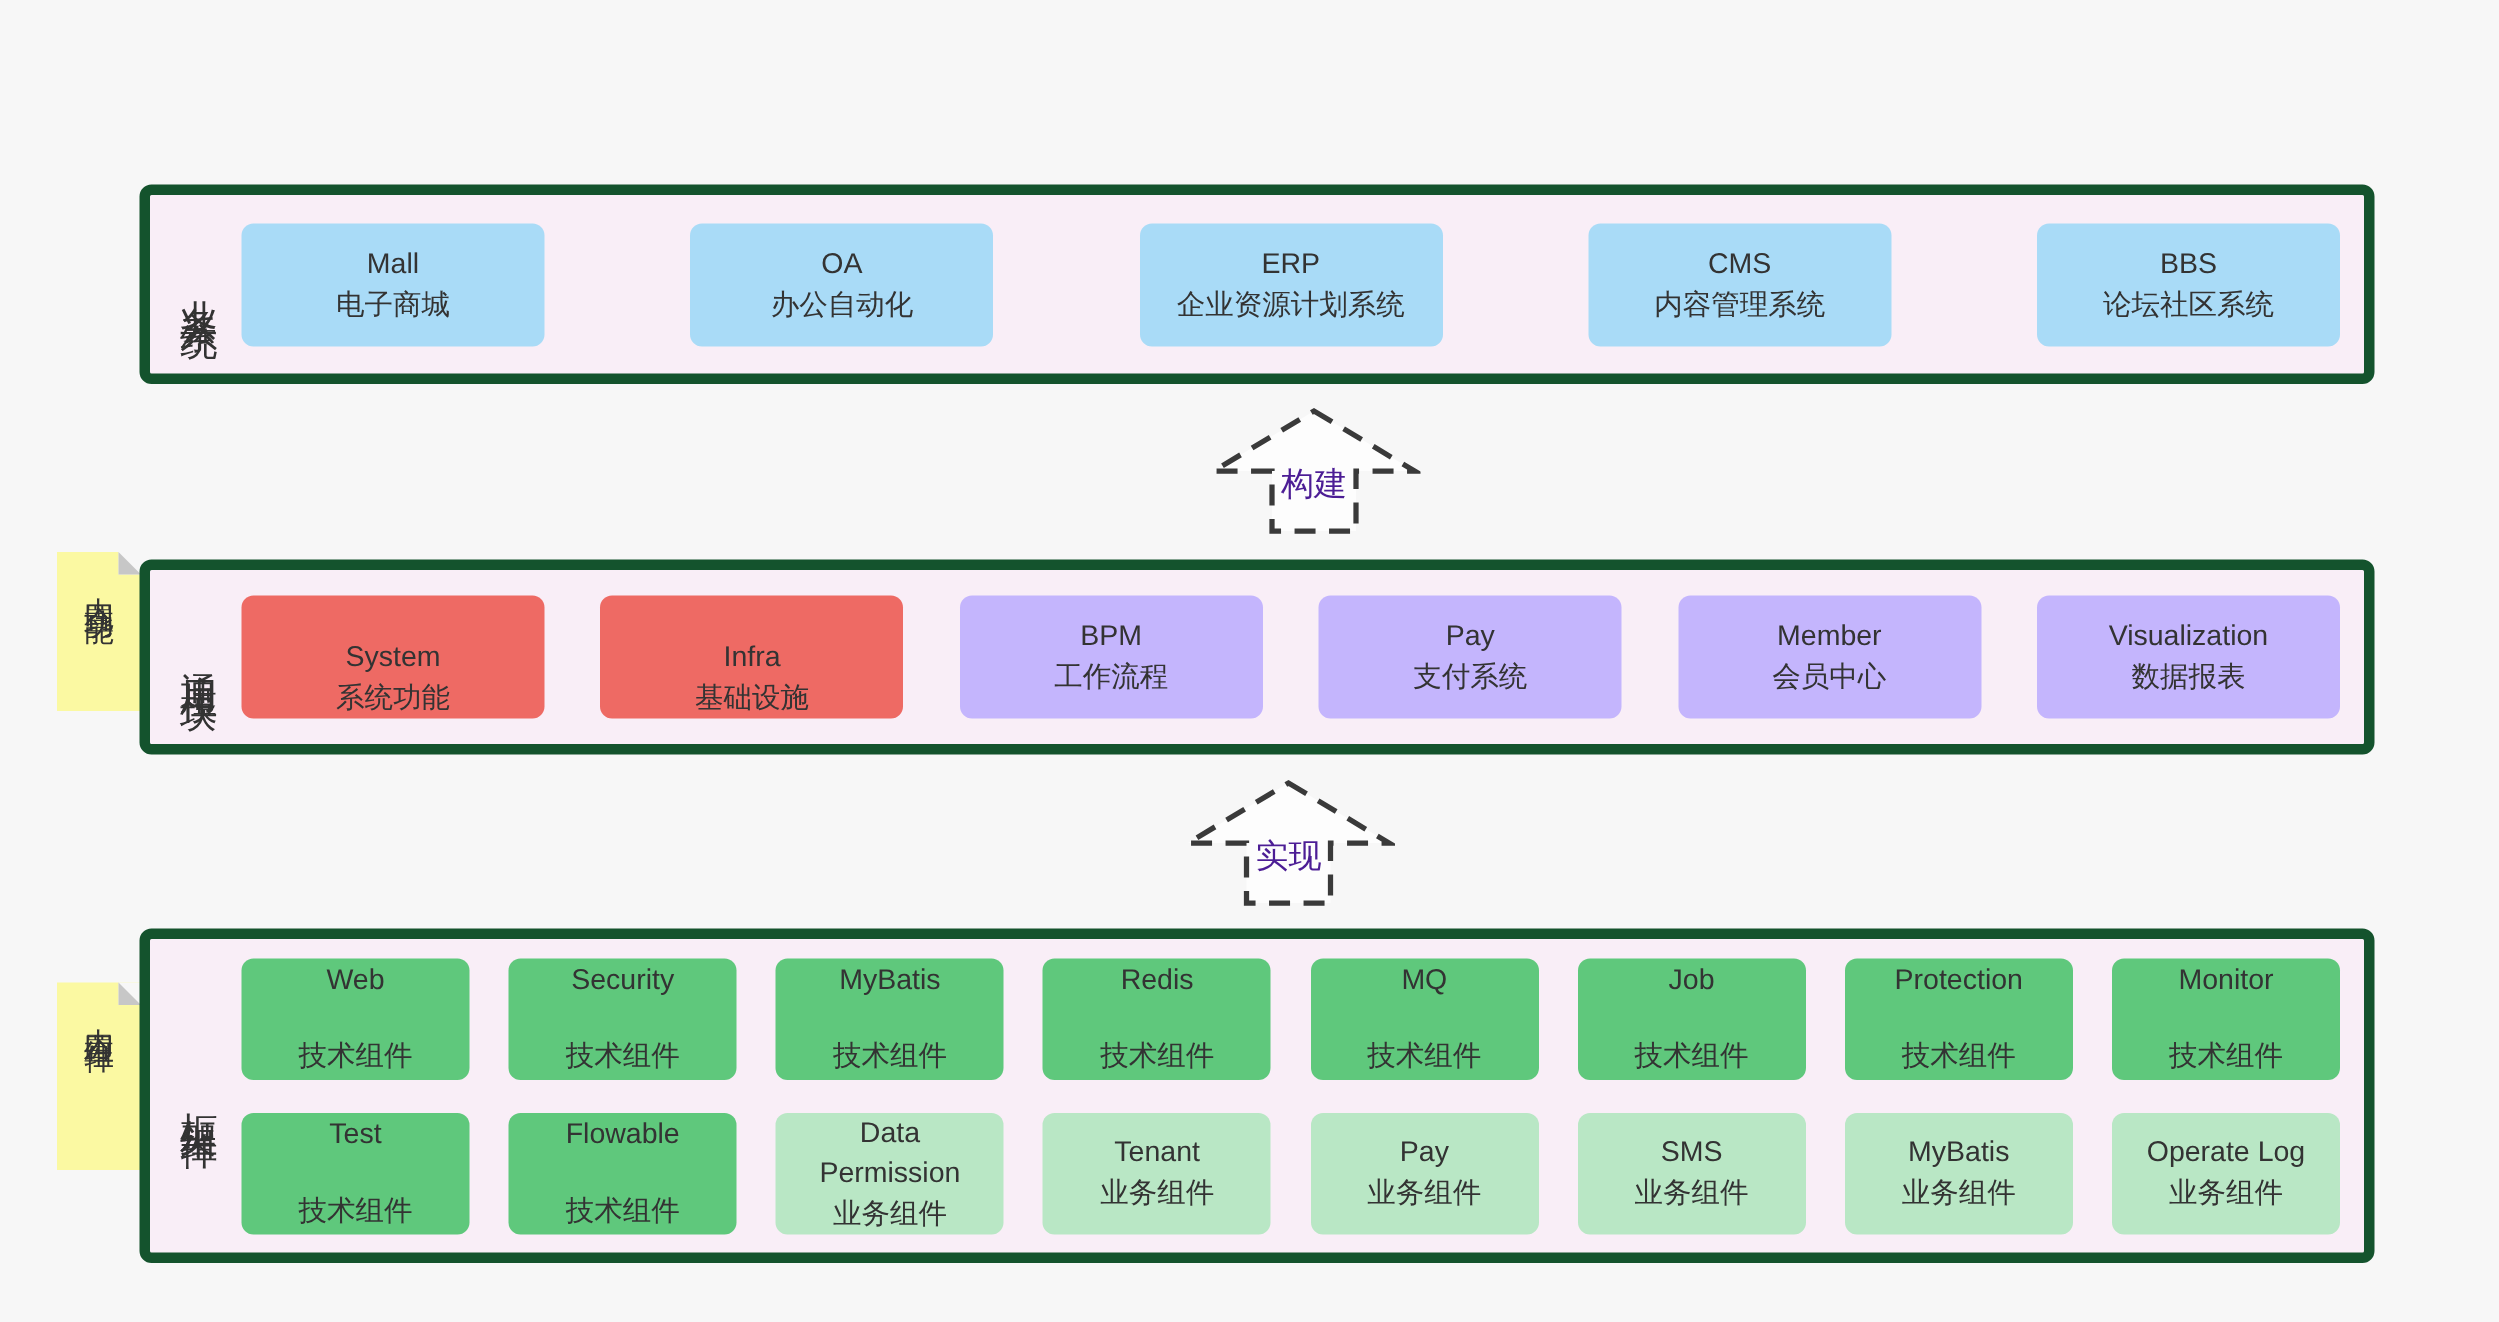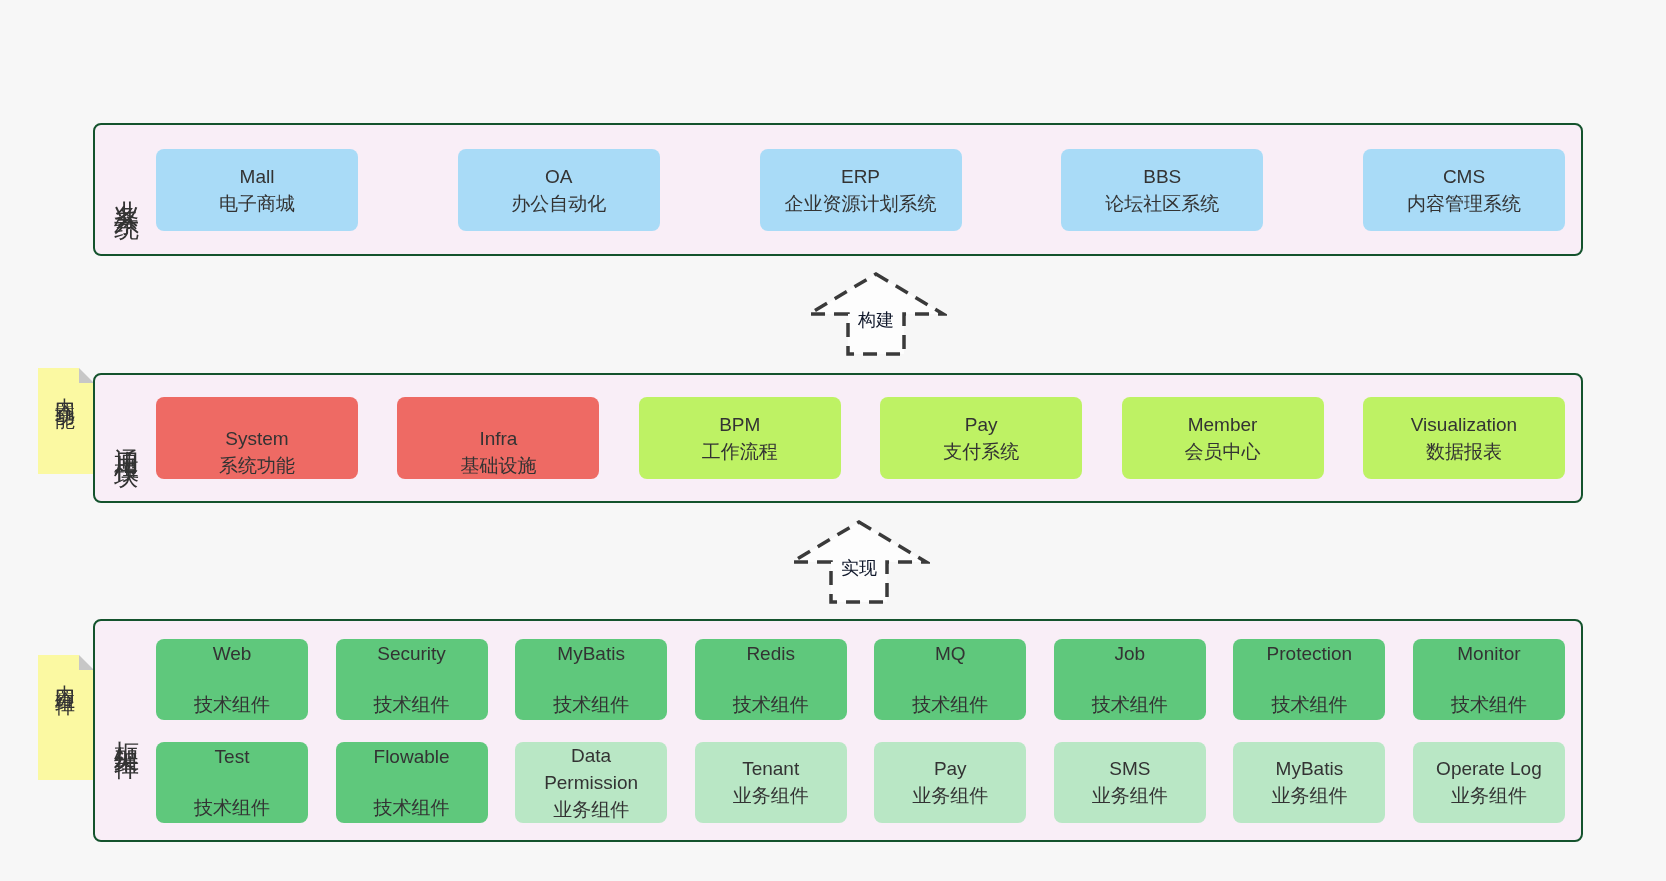--- a/index.html
+++ b/index.html
@@ -3,21 +3,21 @@
 <meta charset="utf-8">
 <style>
   html,body{margin:0;padding:0;}
   body{
     width:1666px;height:881px;position:relative;overflow:hidden;
     background:#f7f7f7;color:#333;
     font-family:"Liberation Sans","DejaVu Sans",sans-serif;
   }
   .panel{
     position:absolute;left:93px;width:1490px;box-sizing:border-box;
-    background:#f9eef7;border:2px solid #14532d;border-radius:8px;
+    background:#f9eef7;border:7px solid #14532d;border-radius:8px;
     display:flex;align-items:center;z-index:2;
   }
   .panel-top{top:123px;height:133px;}
   .panel-mid{top:373px;height:130px;}
   .panel-bot{top:619px;height:223px;}
   .vlabel{
     writing-mode:vertical-lr;text-orientation:upright;
     font-size:25px;letter-spacing:5px;color:#333;
     flex:0 0 auto;margin-left:16px;
   }
@@ -29,21 +29,21 @@
   .rows .cards{padding:0;}
   .card{
     box-sizing:border-box;border-radius:8px;
     display:flex;flex-direction:column;justify-content:center;align-items:center;
     text-align:center;font-size:19px;line-height:27px;color:#333;
   }
   .w6{width:202px;height:82px;}
   .w8{width:152px;height:81px;padding:0 10px;}
   .blue{background:#a9dbf7;}
   .red{background:#ee6a64;justify-content:flex-end;}
-  .pink{background:#bef264;}
+  .pink{background:#c4b5fd;}
   .green{background:#5fc87c;gap:24px;}
   .green-light{background:#b9e7c5;}
   .sticky{
     position:absolute;left:38px;width:56px;background:#fbf9a2;z-index:1;
     display:flex;justify-content:center;
   }
   .sticky-mid{top:368px;height:106px;}
   .sticky-bot{top:655px;height:125px;}
   .fold{
     position:absolute;top:0;right:0;width:0;height:0;
@@ -52,21 +52,21 @@
   .sticky-label{
     writing-mode:vertical-lr;text-orientation:upright;
     font-size:20px;letter-spacing:4px;margin-top:14px;color:#333;
   }
   .arrow{position:absolute;width:142px;height:88px;z-index:1;}
   .arrow svg{display:block;}
   .arrow-1{left:805px;top:270px;}
   .arrow-2{left:788px;top:518px;}
   .arrow-label{
     position:absolute;top:38px;left:50%;transform:translateX(-50%);
-    background:#fdfdfd;font-size:18px;padding:0 2px;white-space:nowrap;color:#0f172a;text-align:right;
+    background:#fdfdfd;font-size:22px;padding:0 2px;white-space:nowrap;color:#4c1d95;text-align:right;
   }
 </style>
 </head>
 <body>
 
 <div class="panel panel-top">
   <div class="vlabel">业务系统</div>
   <div class="cards">
     <div class="card w6 blue">
       <div>Mall</div>
@@ -74,26 +74,26 @@
     </div>
     <div class="card w6 blue">
       <div>OA</div>
       <div>办公自动化</div>
     </div>
     <div class="card w6 blue">
       <div>ERP</div>
       <div>企业资源计划系统</div>
     </div>
     <div class="card w6 blue">
+      <div>CMS</div>
+      <div>内容管理系统</div>
+    </div>
+    <div class="card w6 blue">
       <div>BBS</div>
       <div>论坛社区系统</div>
-    </div>
-    <div class="card w6 blue">
-      <div>CMS</div>
-      <div>内容管理系统</div>
     </div>
   </div>
 </div>
 
 <div class="arrow arrow-1">
   <svg width="142" height="88" viewBox="0 0 142 88">
     <polygon points="71,4 138,44 99,44 99,84 43,84 43,44 4,44" fill="#fdfdfd" stroke="#3a3a3a" stroke-width="3.5" stroke-dasharray="14 9" stroke-linejoin="miter"></polygon>
   </svg>
   <span class="arrow-label">构建</span>
 </div>

